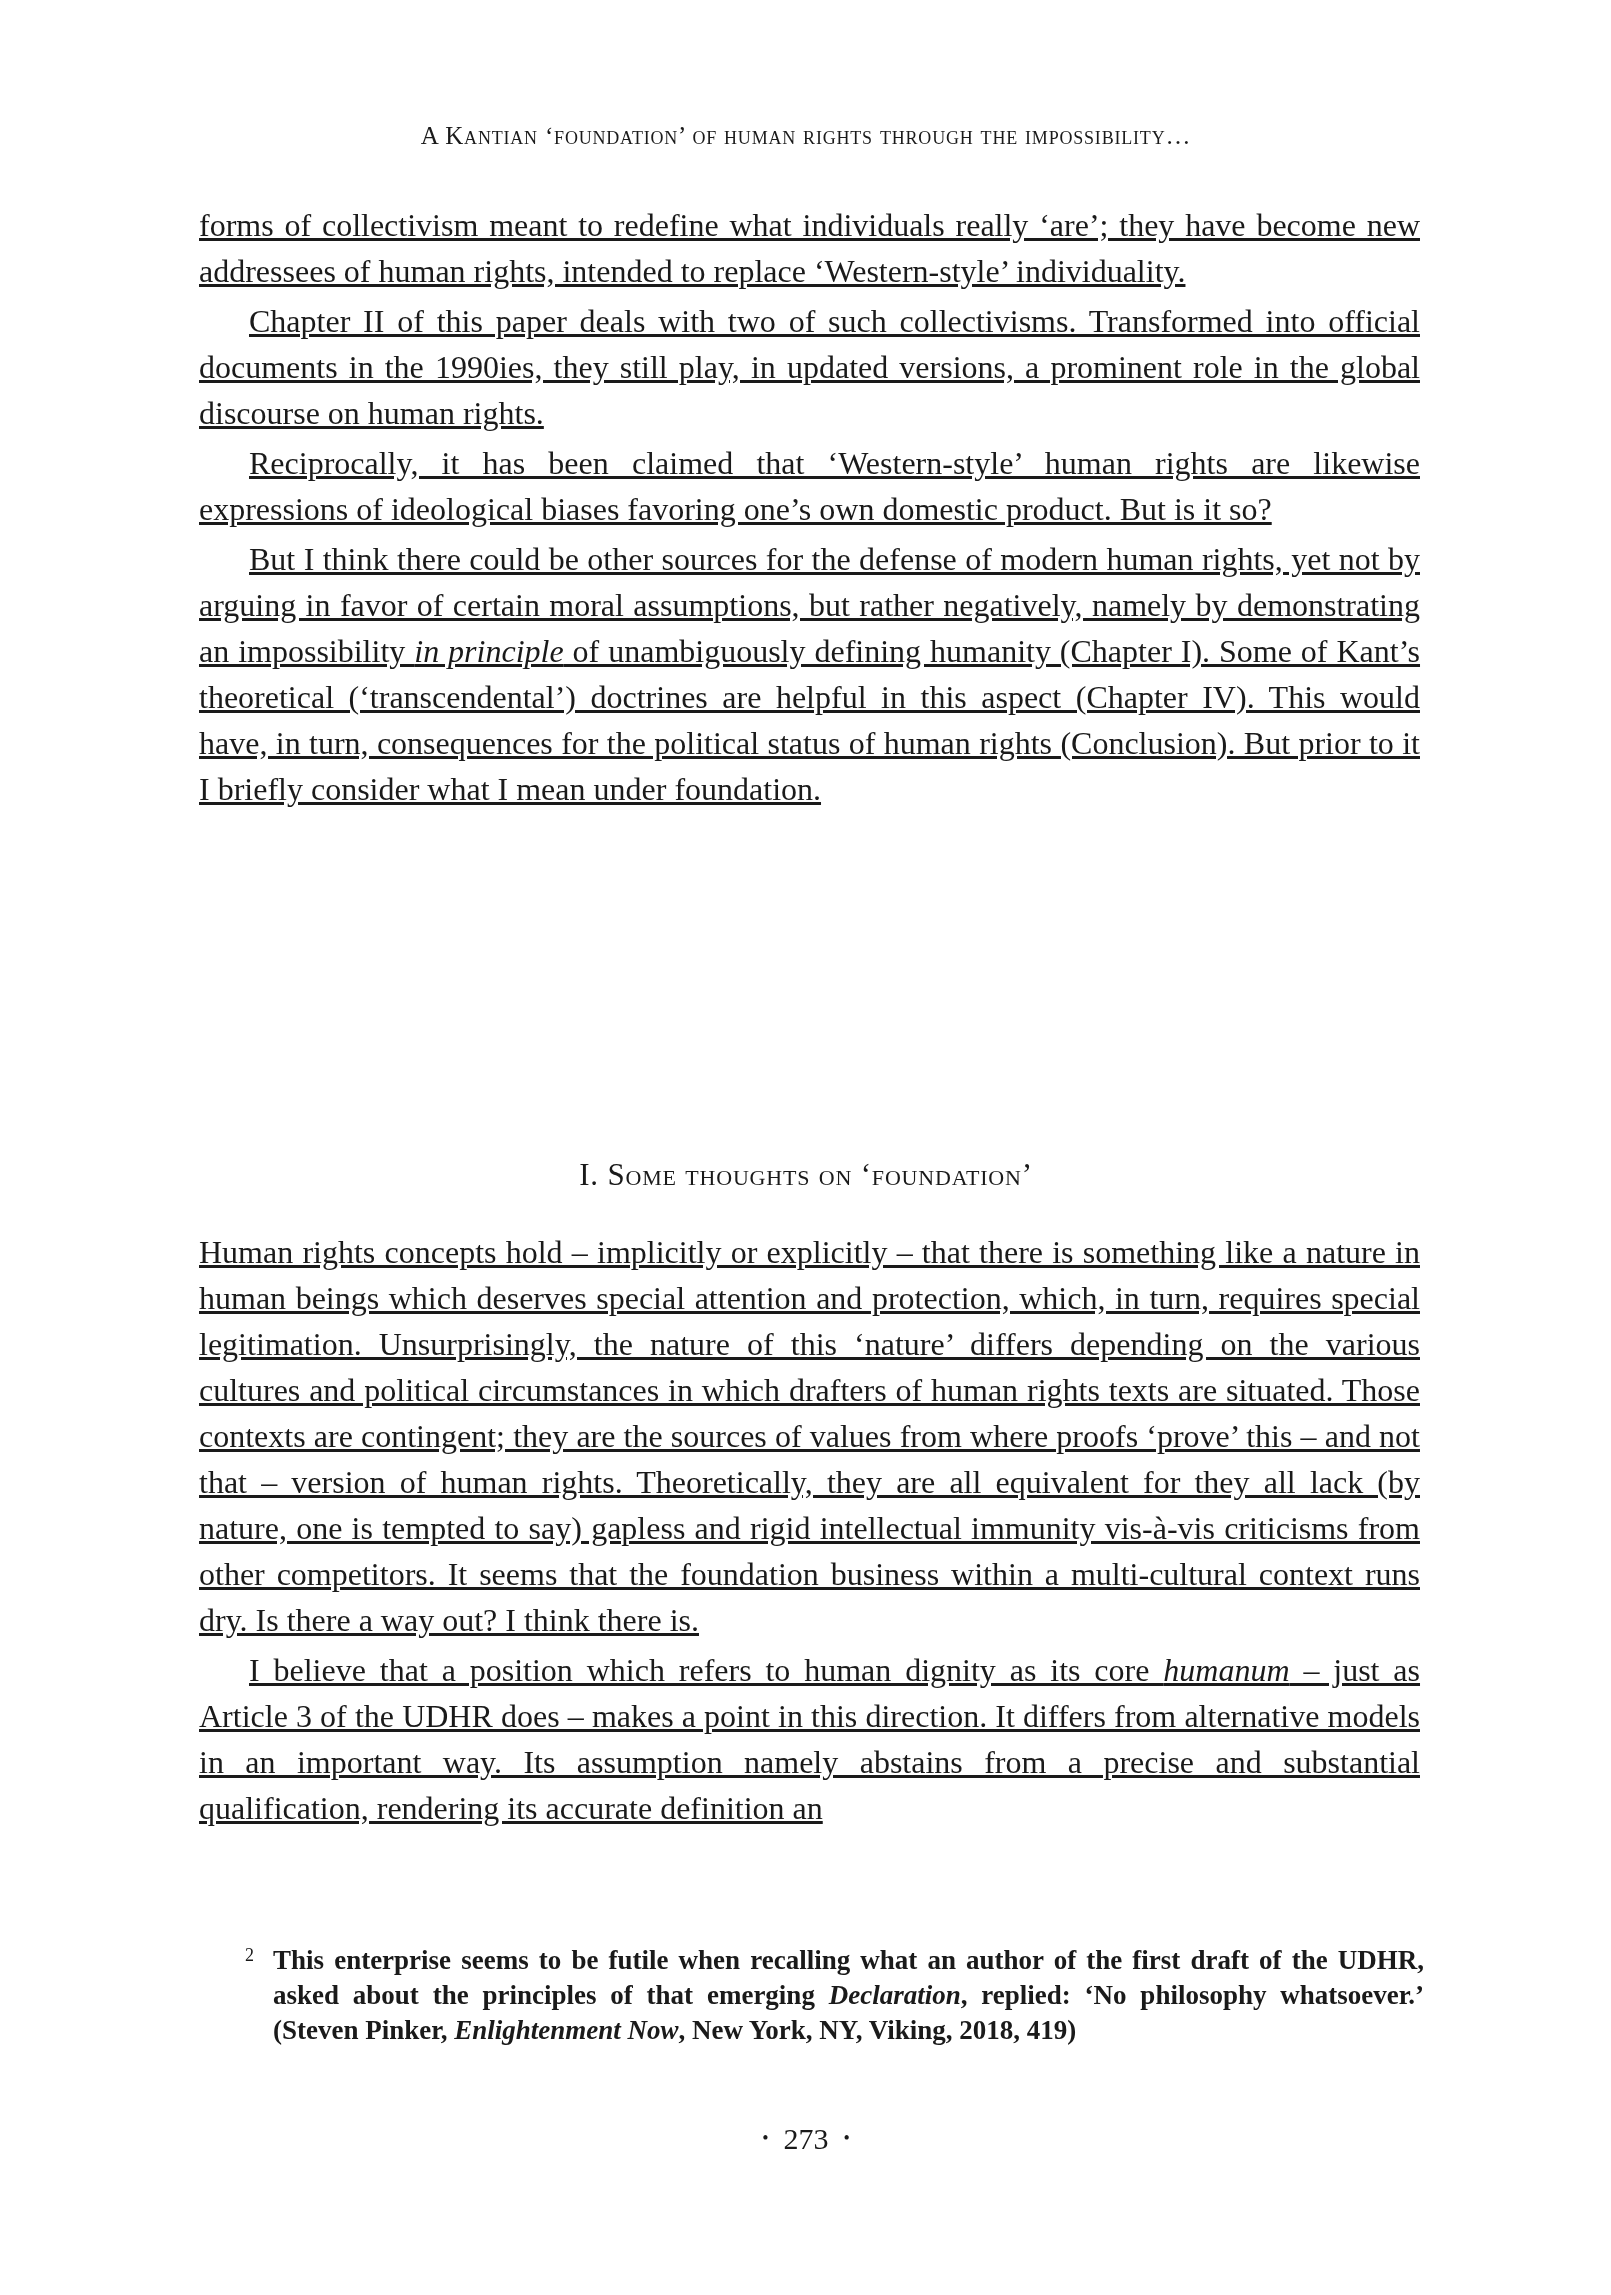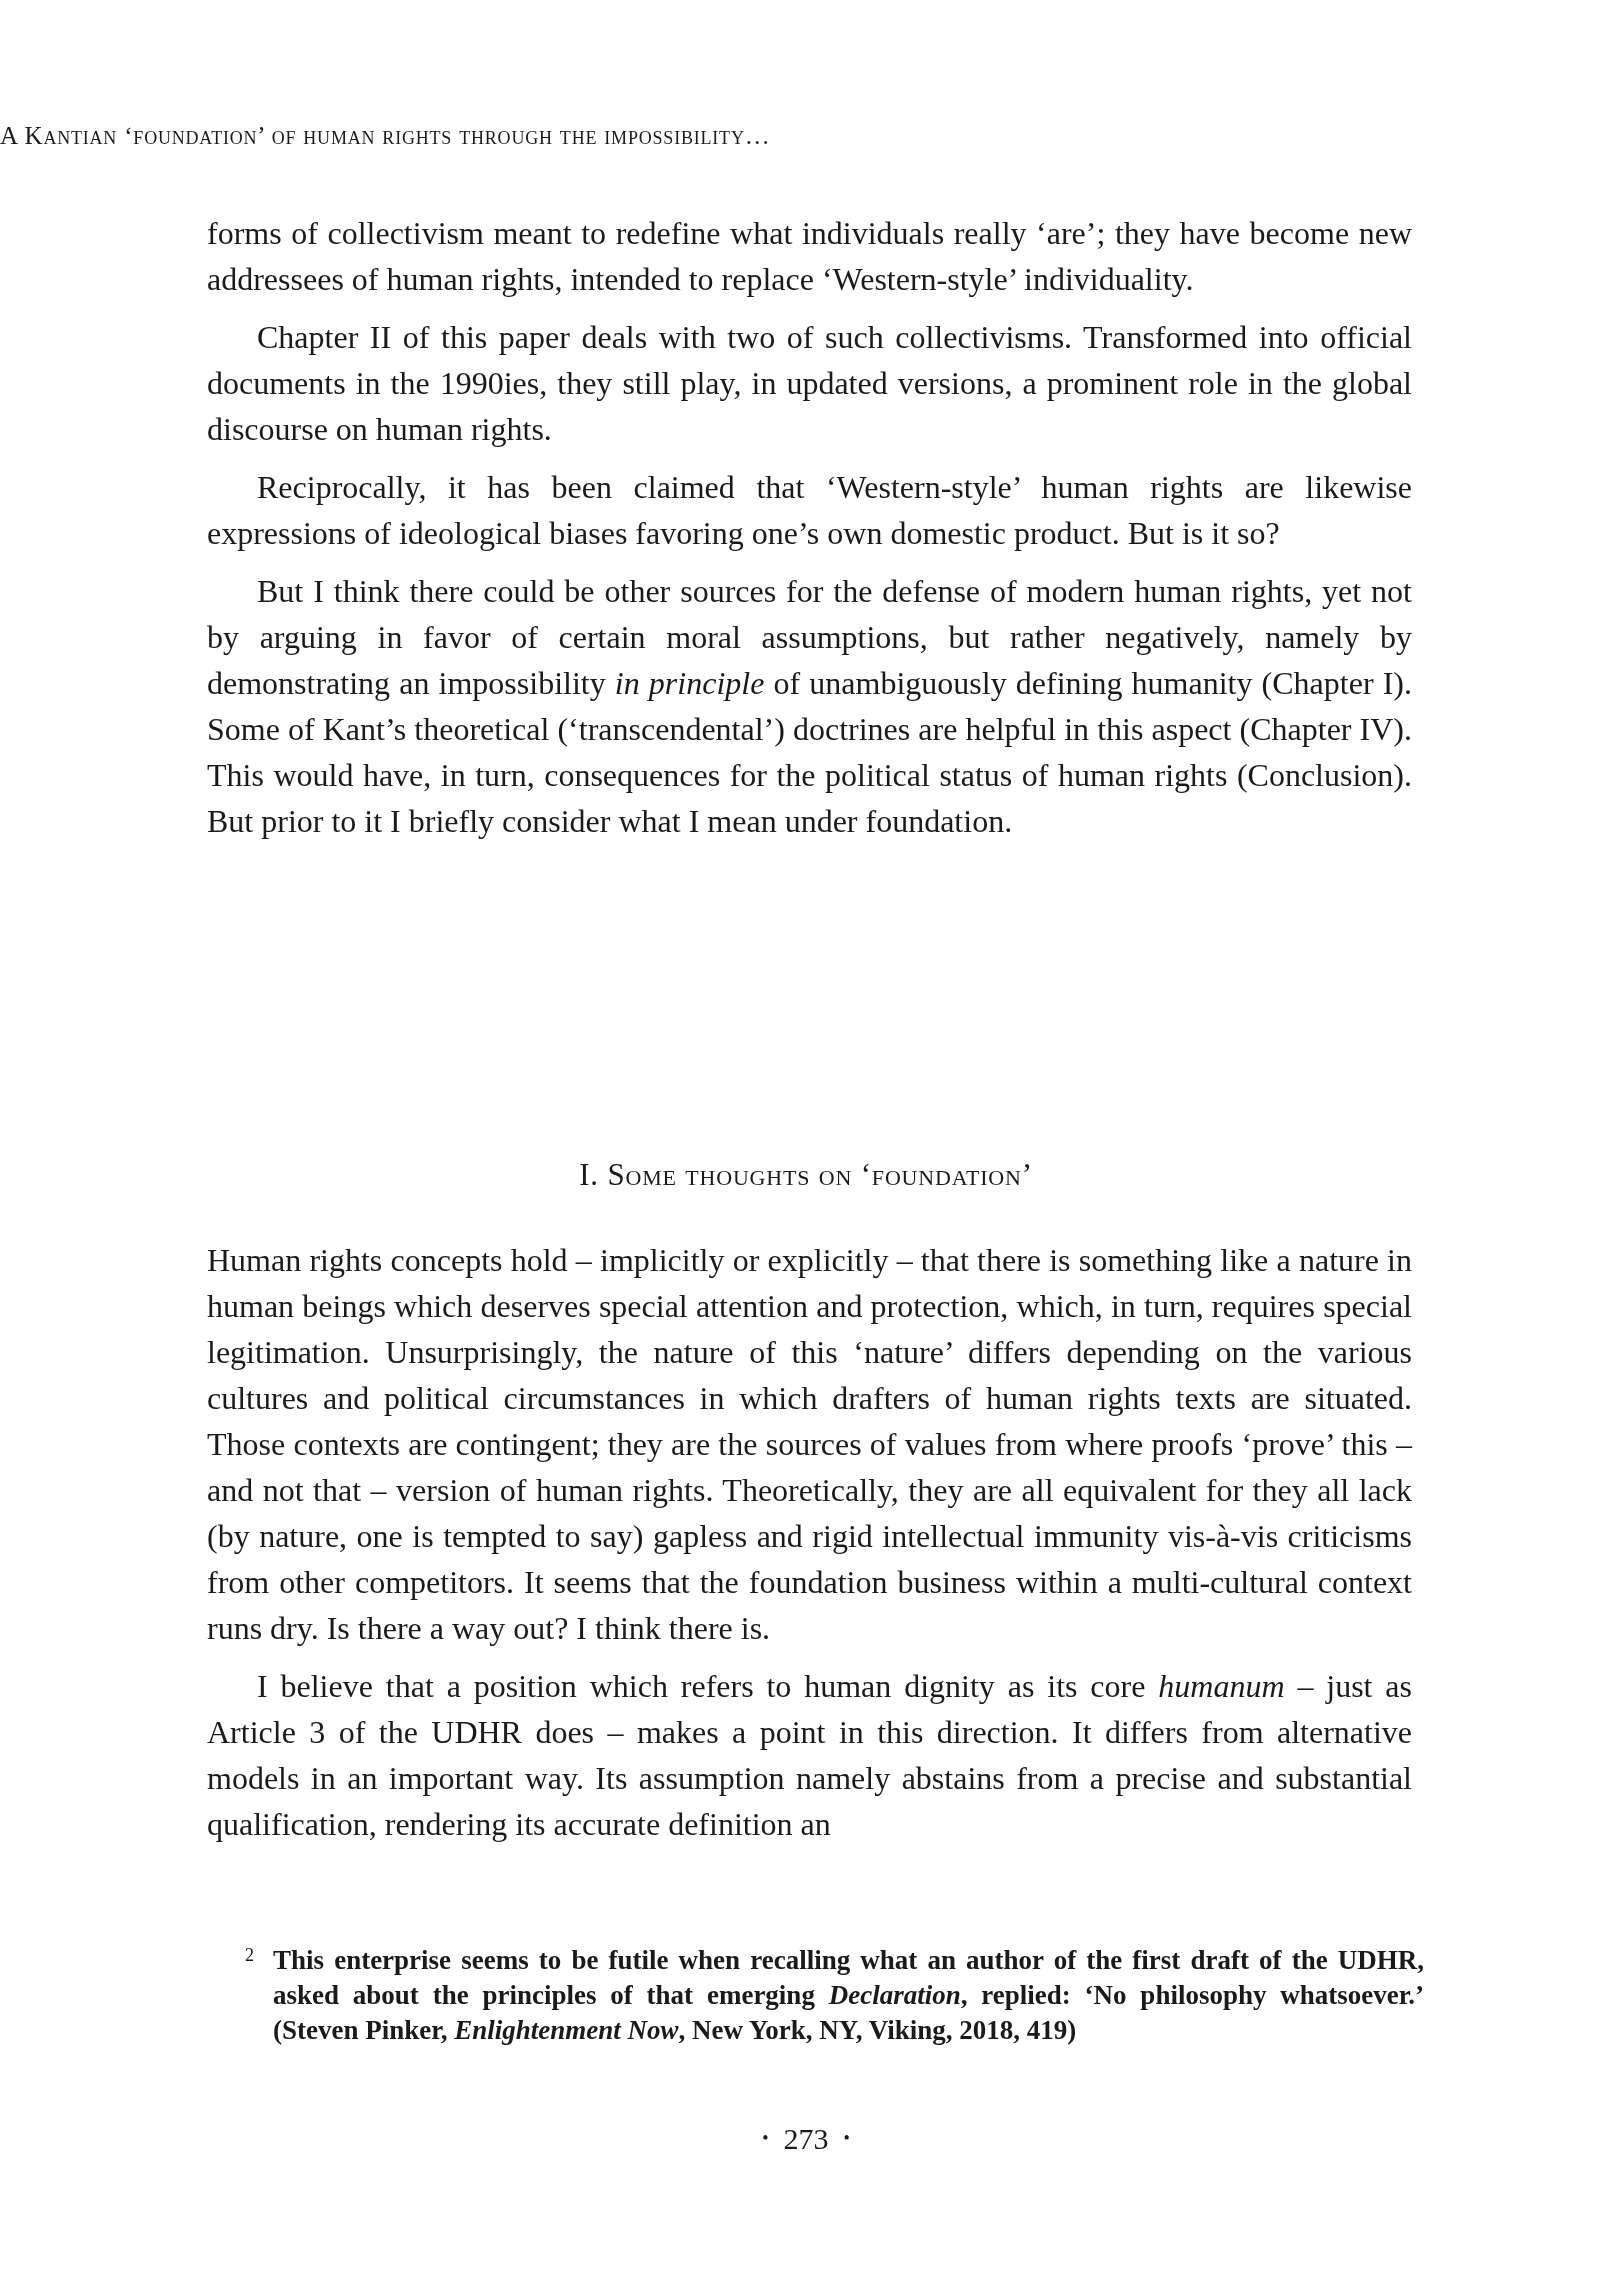--- a/index.html
+++ b/index.html
@@ -9,34 +9,35 @@
     position: relative;
     color: #1a1a1a;
     font-family: "Liberation Serif", "DejaVu Serif", serif;
     overflow: hidden;
   }
   .page { position: absolute; left: 0; top: 0; width: 1612px; height: 2295px; }
   .running-head {
     position: absolute;
     top: 119px;
     left: 0; right: 0;
+    text-align: center;
     font-size: 25px;
     font-variant: small-caps;
     letter-spacing: 0.8px;
     line-height: 33px;
   }
   .body-text {
     position: absolute;
     left: 195px;
     width: 1229px;
     font-size: 32px;
     line-height: 46px;
     text-align: justify;
   }
-  .body-text p { margin: 12px; }
+  .body-text p { margin: 4px; text-decoration: underline; }
   .body-text p.indent { text-indent: 50px; }
   .block-1 { top: 198px; }
   .block-2 { top: 1225px; }
   .section-heading {
     position: absolute;
     top: 1130px;
     left: 0; right: 0;
     text-align: center;
     font-size: 31px;
     font-variant: small-caps;

